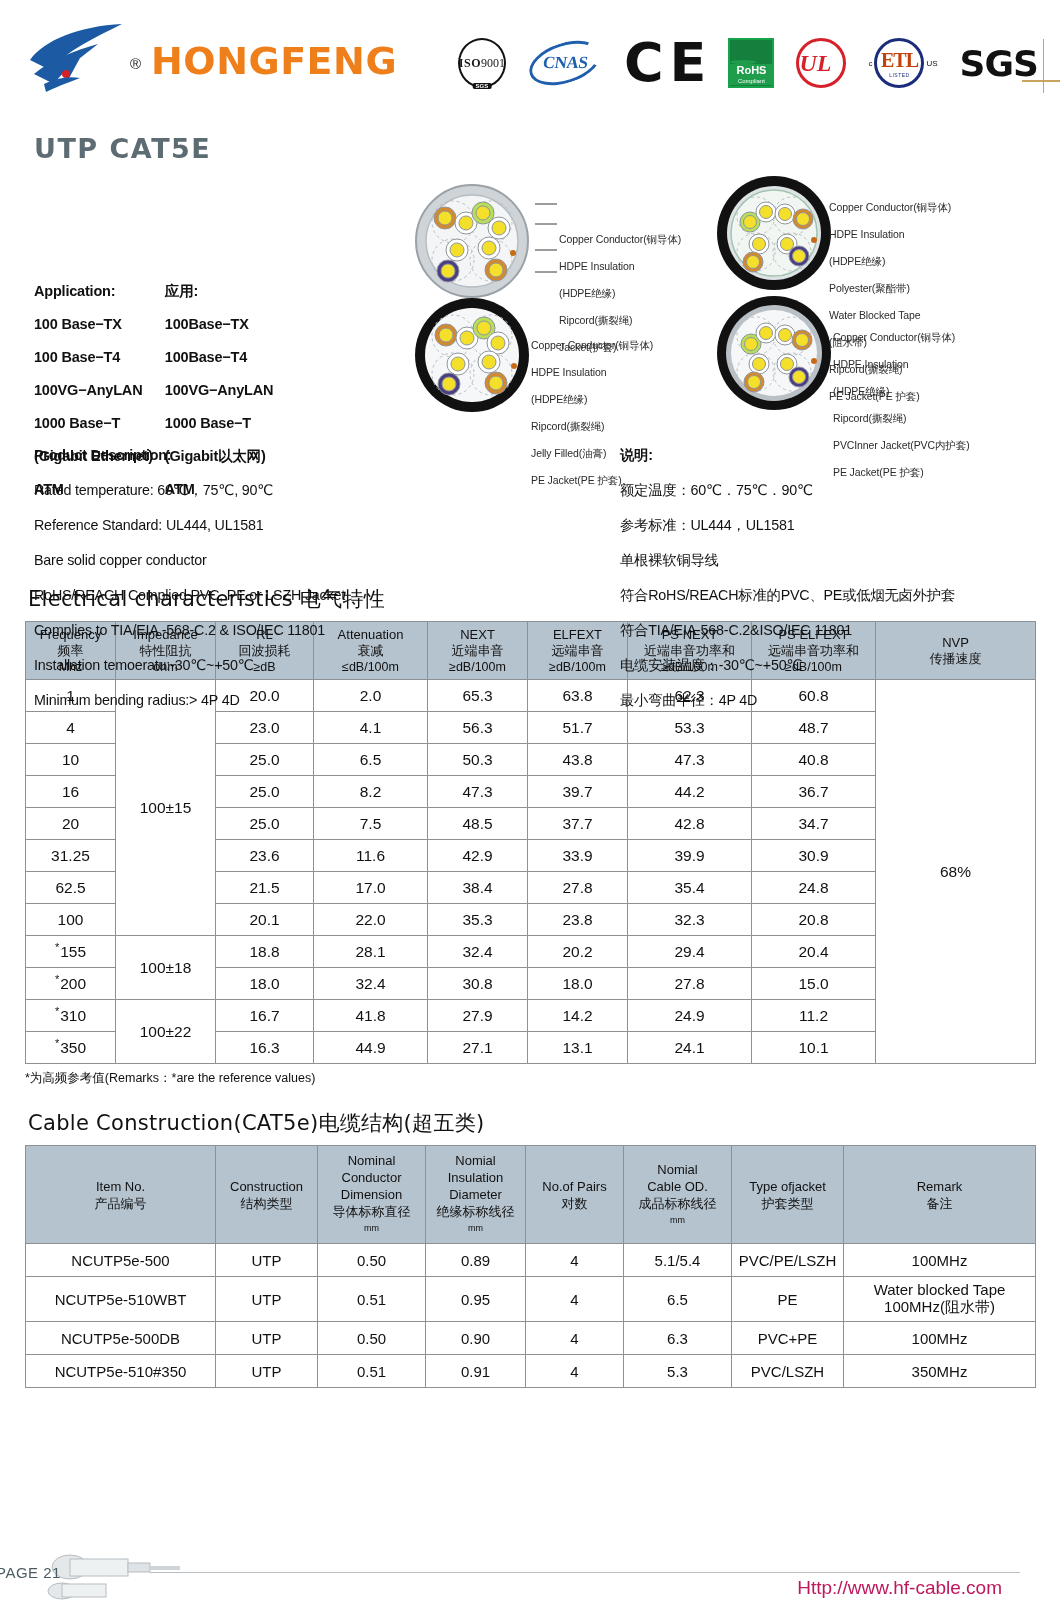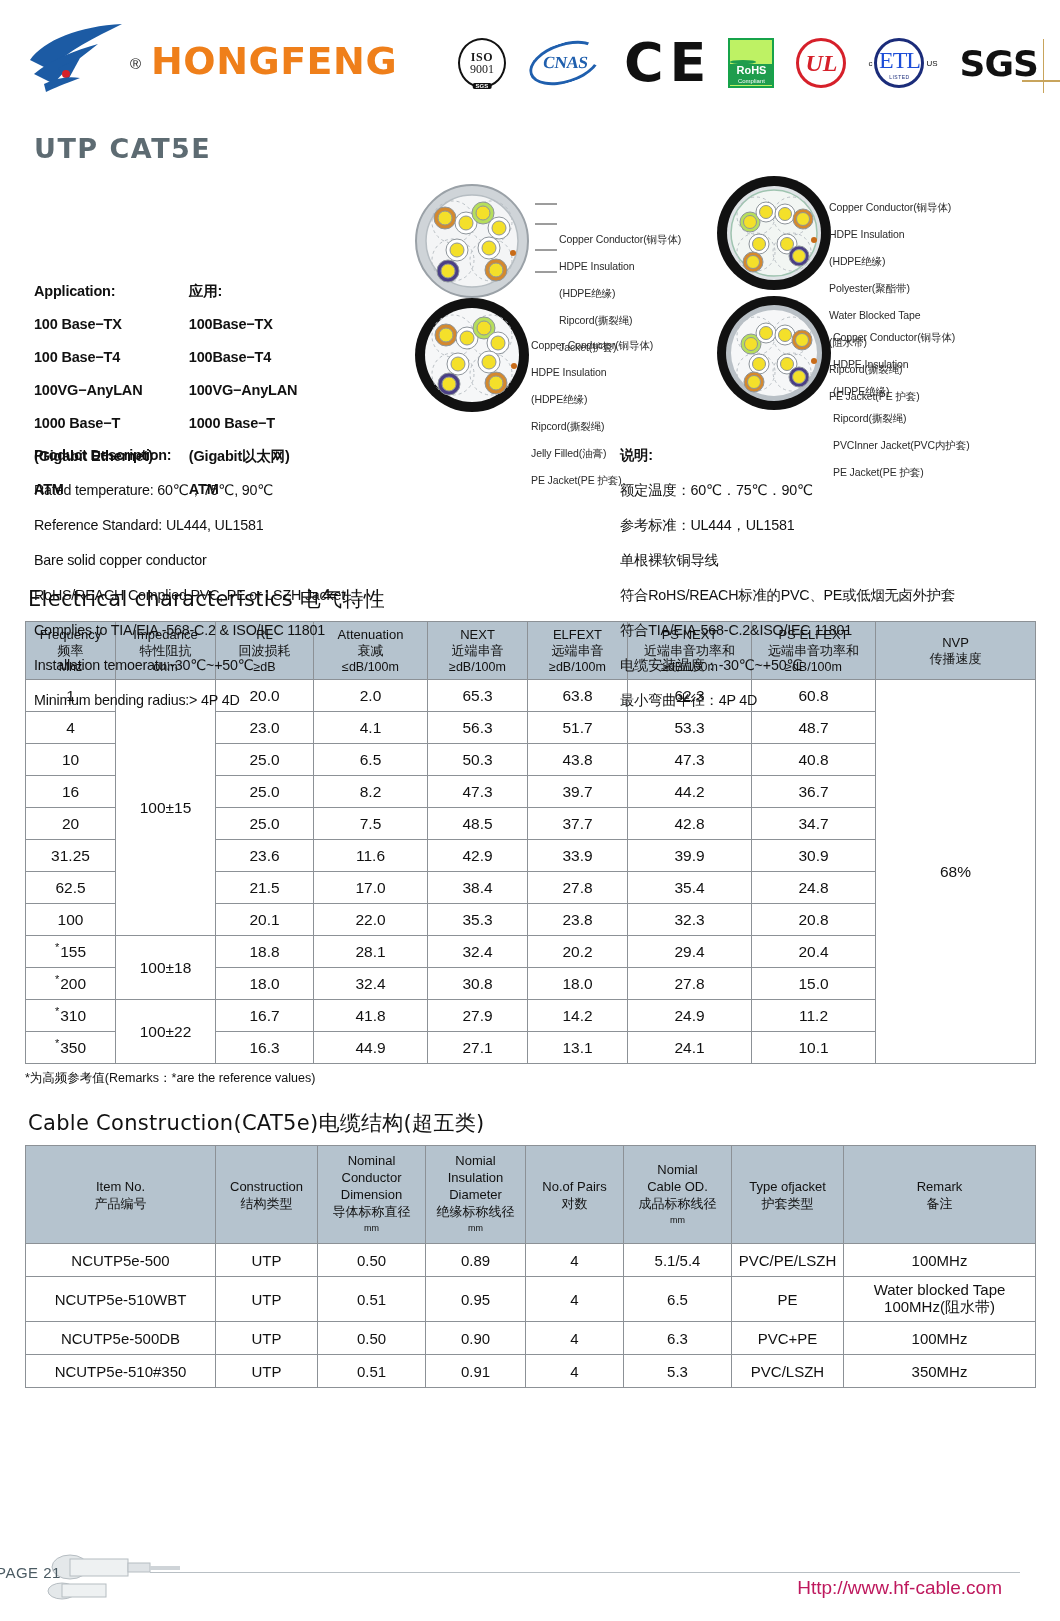--- a/index.html
+++ b/index.html
@@ -47,21 +47,21 @@
     display: flex;
     align-items: center;
     gap: 22px;
   }
   .cert { display: flex; align-items: center; justify-content: center; }
 
   .iso-badge { position: relative; width: 48px; height: 50px; }
   .iso-oval {
     width: 48px; height: 50px; border-radius: 50%;
     border: 2px solid #111;
-    display: flex; flex-direction: column;
+    display: flex; flex-direction: row;
     align-items: center; justify-content: center;
     line-height: 1;
     font-family: "Liberation Serif", serif;
   }
   .iso-oval b { font-size: 12px; letter-spacing: .5px; }
   .iso-oval i { font-size: 12px; font-style: normal; }
   .iso-sgs {
     position: absolute; bottom: -1px; left: 50%;
     transform: translateX(-50%);
     font-size: 6px; font-weight: bold; color: #fff;
@@ -90,53 +90,53 @@
   .ce { display: flex; gap: 6px; align-items: center; }
   .ce-c, .ce-e {
     font-size: 54px; font-weight: bold; color: #111;
     font-family: "DejaVu Sans", sans-serif;
     line-height: 0.78;
   }
 
   .rohs {
     width: 46px; height: 50px;
     border: 2px solid #16a34a;
-    background: #bef264;
+    background: #15803d;
     display: flex; flex-direction: column;
     justify-content: space-between;
     padding: 19px 0 1px;
   }
   .rohs-globe {
     width: 26px; height: 26px; border-radius: 50%;
     background: #1f9d4d; margin-top: 1px;
   }
   .rohs-l1 { font-size: 11px; font-weight: bold; color: #fff; background: #1f9d4d; width: 100%; text-align: center; line-height: 13px;}
   .rohs-l2 { font-size: 6px; color: #fff; background: #1f9d4d; width: 100%; text-align: center; line-height: 8px; }
 
   .ul {
     width: 50px; height: 50px; border-radius: 50%;
     border: 3px solid #d6202a;
-    display: flex; align-items: center; justify-content: center;
+    display: flex; align-items: center; justify-content: flex-start;
   }
   .ul-txt {
     font-size: 24px; font-weight: bold; color: #d6202a;
     font-family: "Liberation Serif", serif;
     font-style: italic;
   }
 
   .etl-wrap { display: flex; align-items: center; gap: 2px; }
   .etl-sub { font-size: 8px; color: #111; }
   .etl {
     width: 50px; height: 50px; border-radius: 50%;
     border: 3px solid #1b2c7a;
     display: flex; align-items: center; justify-content: center;
     flex-direction: column;
   }
   .etl-txt {
-    font-size: 24px; font-weight: normal; color: #1d4ed8;
+    font-size: 20px; font-weight: bold; color: #c2410c;
     font-family: "Liberation Serif", serif;
     letter-spacing: -1px;
   }
   .etl-listed { font-size: 5px; color: #1b2c7a; letter-spacing: .5px; }
 
   .sgs { position: relative; padding-right: 6px; }
   .sgs-txt {
     font-size: 36px; font-weight: bold; color: #111;
     font-family: "DejaVu Sans", sans-serif;
     letter-spacing: -1px;
@@ -163,21 +163,21 @@
   
   .upper {
     position: relative;
     height: 255px;
     margin-top: 4px;
   }
   .app-block {
     position: absolute;
     left: 34px; top: 98px;
     display: flex;
-    gap: 36px;
+    gap: 12px;
     font-size: 14.5px;
     line-height: 16.5px;
     color: #111;
   }
   .app-col { white-space: pre-line; }
   .app-col .hd { font-weight: bold; }
   .app-col div { letter-spacing: -0.2px; font-weight: bold; }
 
   .diagrams {
     position: absolute;

